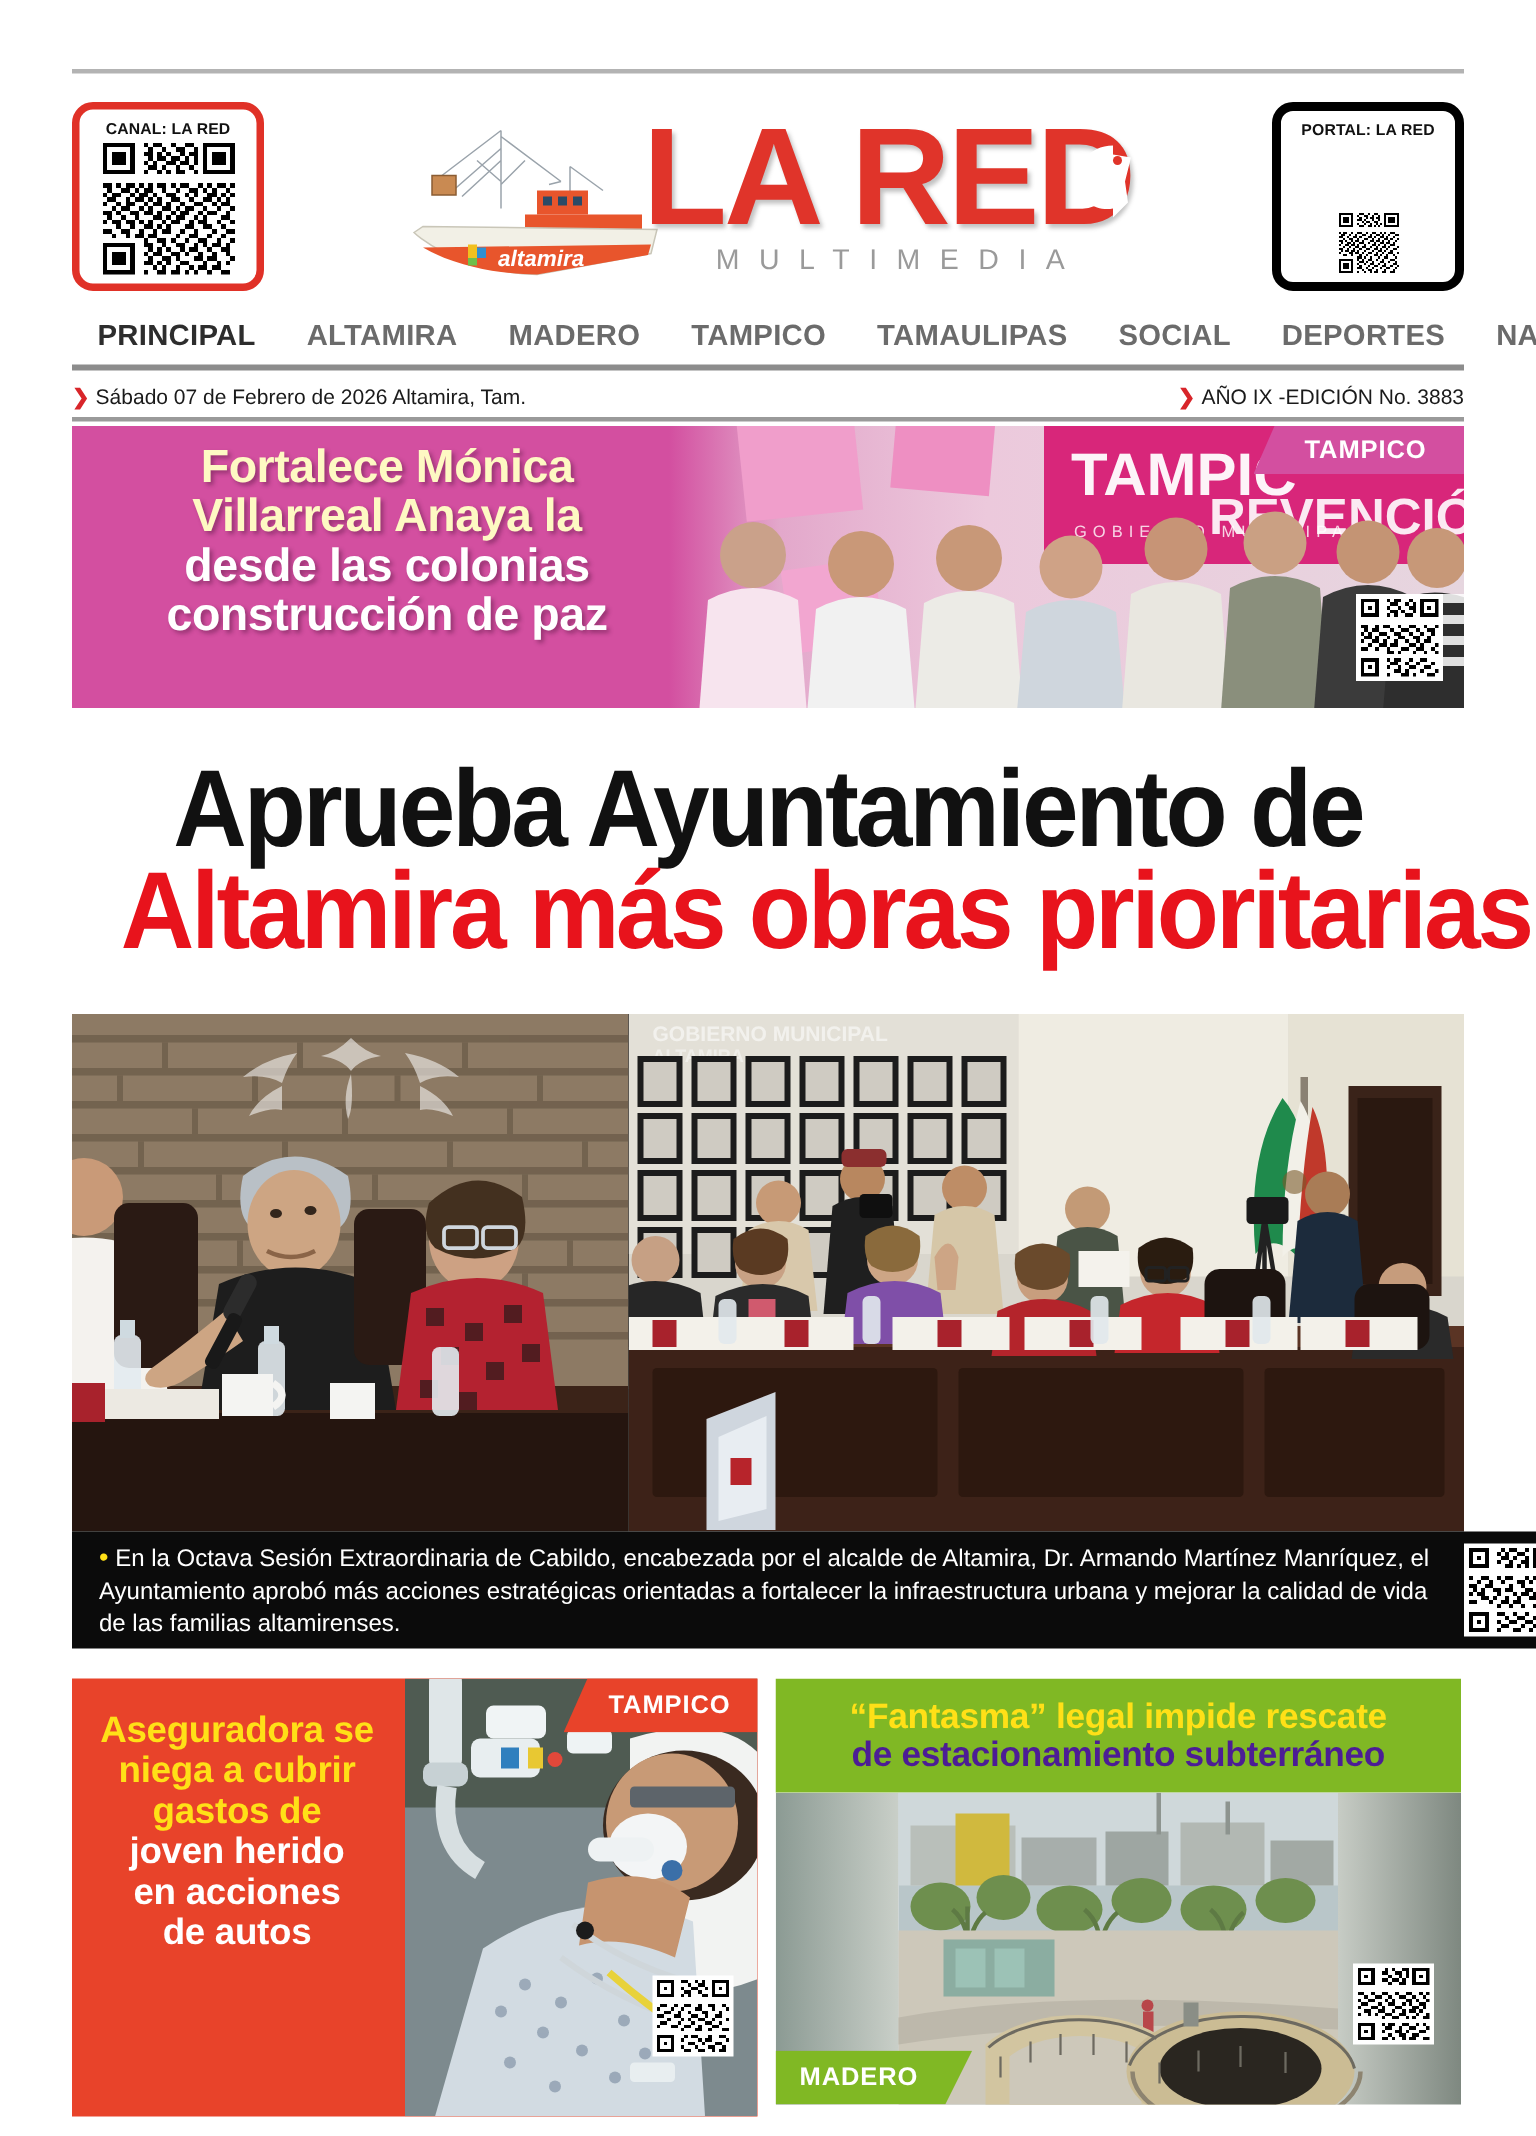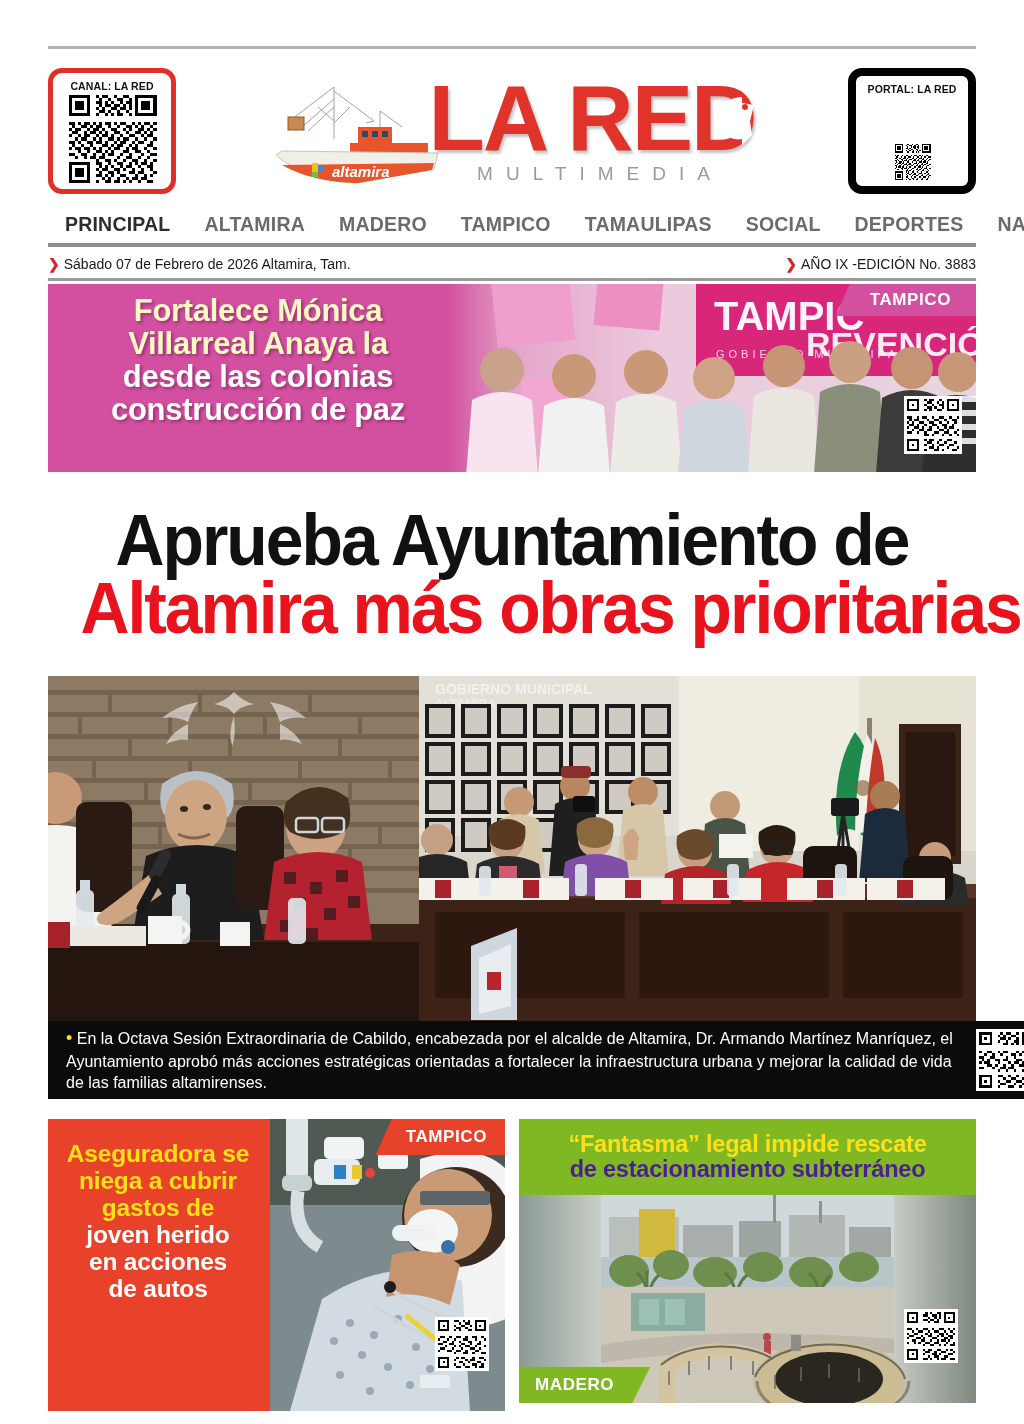--- a/index.html
+++ b/index.html
@@ -13,21 +13,21 @@
 
   
   .top-rule { position:absolute; left:48px; top:46px; width:928px; height:3px; background:#b3b3b3; }
 
   .masthead { position:absolute; left:48px; top:58px; width:928px; height:145px;
               display:flex; align-items:center; justify-content:space-between; }
 
   .qr-card { width:128px; height:126px; border-radius:14px; background:#fff;
              display:flex; flex-direction:column; align-items:center; padding:7px 6px 6px; }
   .qr-card.red  { border:5px solid #e03127; }
-  .qr-card.blue { border:8px solid #000000;gap:46px; }
+  .qr-card.blue { border:6px solid #000000;gap:46px; }
   .qr-card-label { font-size:10.5px; font-weight:bold; letter-spacing:.1px; color:#111; margin-bottom:3px;
                    white-space:nowrap; }
   .qr-img { width:101px; height:94px; }
 
   .logo-wrap { flex:1; display:flex; align-items:center; justify-content:center; gap:0; position:relative; height:145px; }
   .boat { width:190px; height:120px; position:relative; top:6px; left:10px; }
   .logo-text { position:relative; left:-14px; display:flex; flex-direction:column; align-items:center; }
   .lared {
     font-family:"Liberation Sans", sans-serif;
     font-weight:bold; font-size:92px; line-height:.92; letter-spacing:-2px;
@@ -96,32 +96,32 @@
 
   
   .caption { position:absolute; left:48px; top:1021px; width:1008px; height:78px;
              background:#0b0b0b; display:flex; align-items:center; padding:0 18px; }
   .caption-text { flex:1; color:#ffffff; font-size:16px; line-height:1.32;
                   padding-right:16px; }
   .caption-text .bullet { color:#ffe017; font-size:18px; }
   .caption-qr { width:62px; height:62px; background:#fff; padding:3px; flex:0 0 62px; }
 
   
-  .bottom { position:absolute; left:48px; top:1119px; width:928px; height:292px; display:flex; gap:14px; }
+  .bottom { position:absolute; left:48px; top:1119px; width:928px; height:292px; display:flex; }
 
   .box-red { width:457px; height:292px; background:#e8432a; position:relative; overflow:hidden; display:flex; }
   .br-text { width:222px; padding:22px 10px 0 8px; text-align:center; line-height:1.1; }
   .br-line { font-size:24.5px; font-weight:bold; letter-spacing:-.2px; }
   .br-line.yellow { color:#ffe017; }
   .br-line.white  { color:#ffffff; }
   .br-photo { flex:1; position:relative; overflow:hidden; }
   .badge-tampico-red { right:0; top:0; height:36px; padding:0 18px 0 30px; background:#e8432a;
                        clip-path: polygon(16px 0, 100% 0, 100% 100%, 0 100%); z-index:3; }
 
-  .box-green { width:457px; height:284px; position:relative; overflow:hidden; background:#fff; }
+  .box-green { width:457px; height:284px; position:relative; overflow:hidden; background:#fff;margin-left:12px; }
   .bg-head { width:100%; height:76px; background:#80b824; display:flex; flex-direction:column;
              align-items:center; justify-content:center; line-height:1.08; }
   .bg-line { font-size:23.5px; font-weight:bold; letter-spacing:-.2px; }
   .bg-line.yellow { color:#ffe017; }
   .bg-line.white  { color:#4c1d95; }
   .bg-photo { position:absolute; left:0; top:76px; width:457px; height:216px; overflow:hidden; }
   .badge-madero { left:0; bottom:0; height:36px; padding:0 36px 0 16px; background:#80b824;
                   clip-path: polygon(0 0, 100% 0, calc(100% - 18px) 100%, 0 100%); z-index:3; }
 </style>
 </head>

